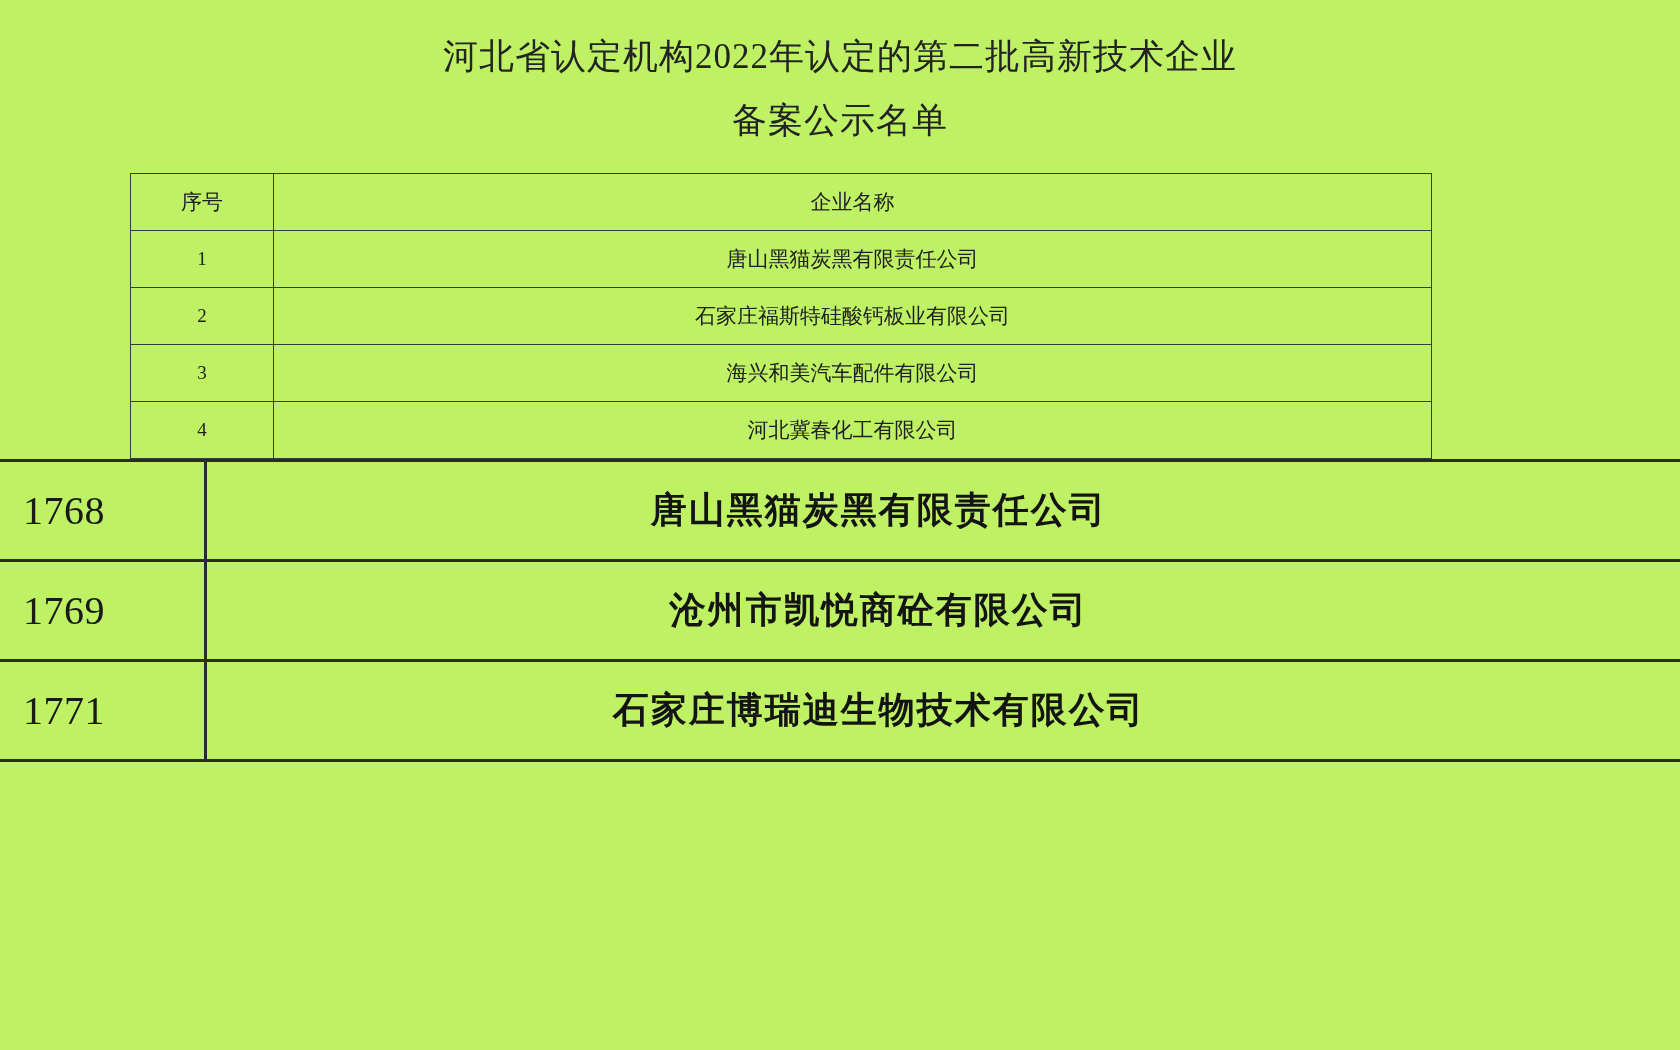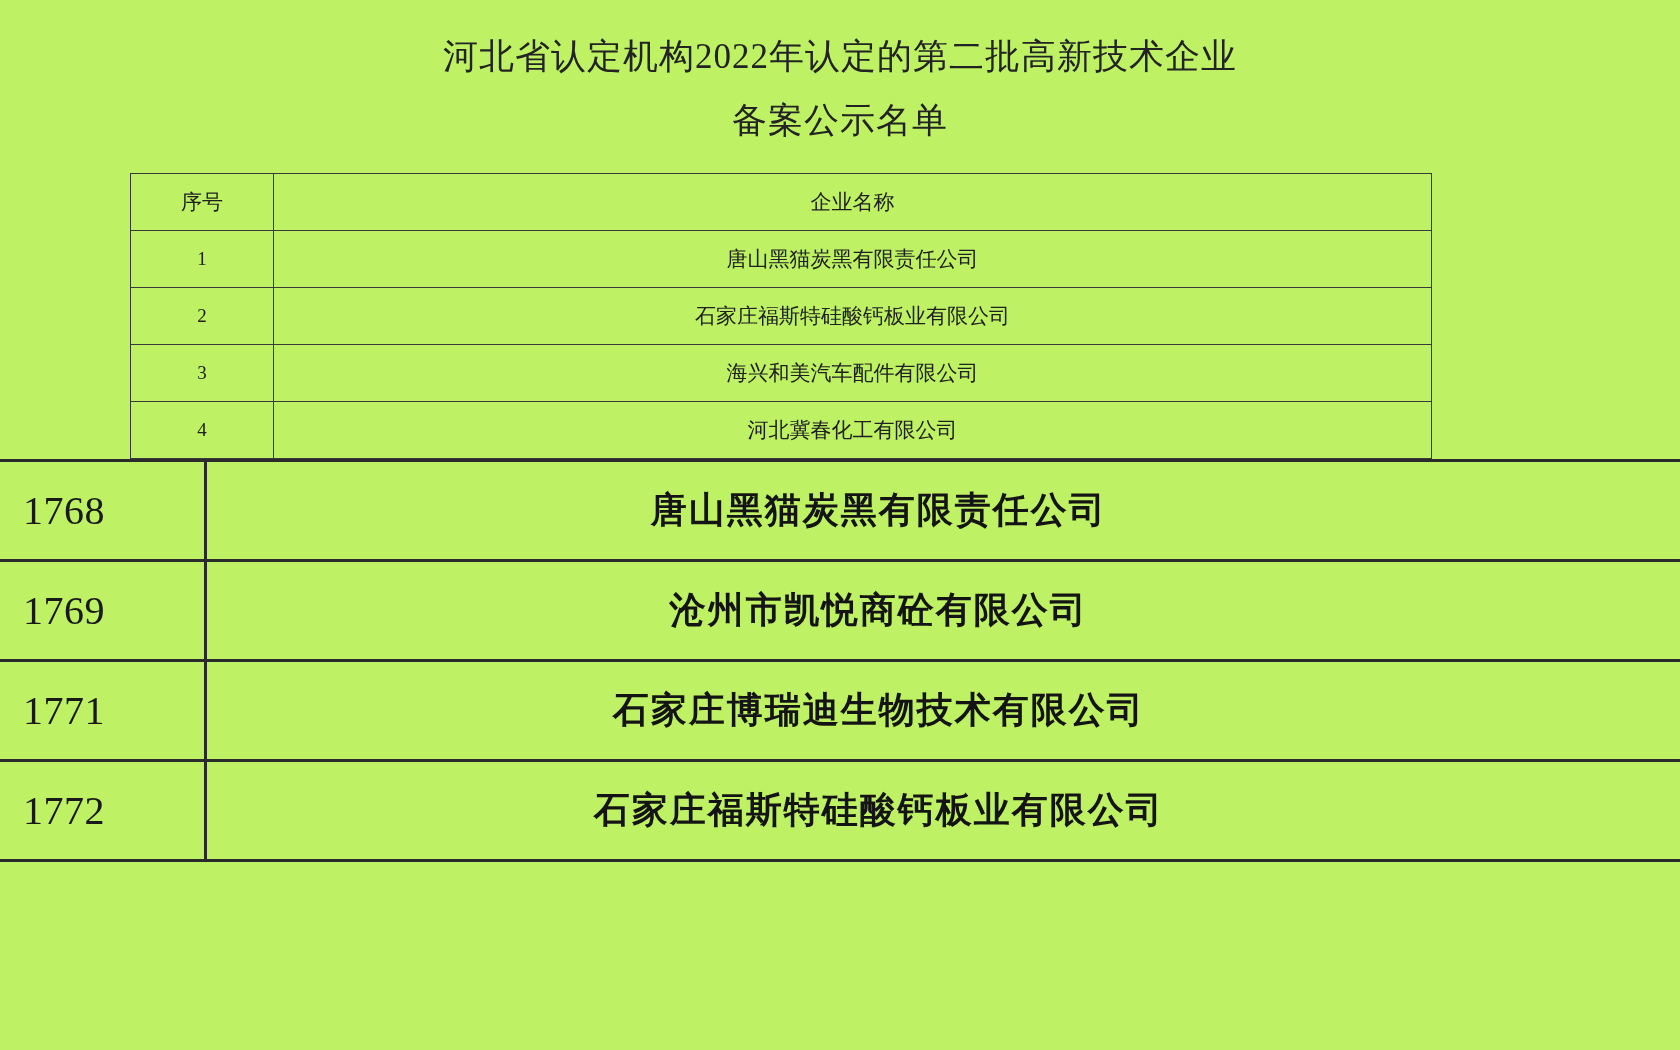--- a/index.html
+++ b/index.html
@@ -158,21 +158,17 @@
           <td class="name">唐山黑猫炭黑有限责任公司</td>
         </tr>
         <tr>
           <td class="idx">1769</td>
           <td class="name">沧州市凯悦商砼有限公司</td>
         </tr>
         <tr>
           <td class="idx">1771</td>
           <td class="name">石家庄博瑞迪生物技术有限公司</td>
         </tr>
-        <tr>
-          <td class="idx">1772</td>
-          <td class="name">石家庄福斯特硅酸钙板业有限公司</td>
-        </tr>
       </tbody>
     </table>
   </div>
 
 </div>
 
 </body></html>

